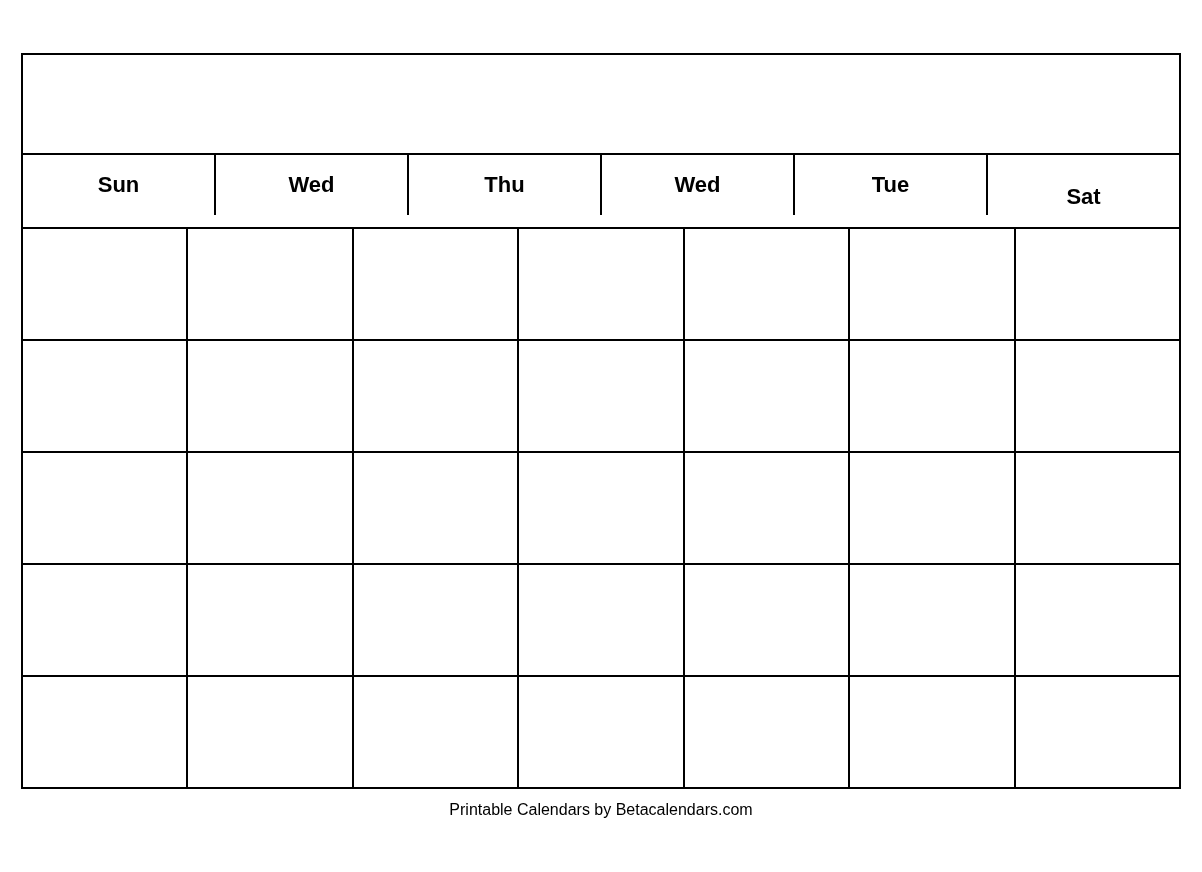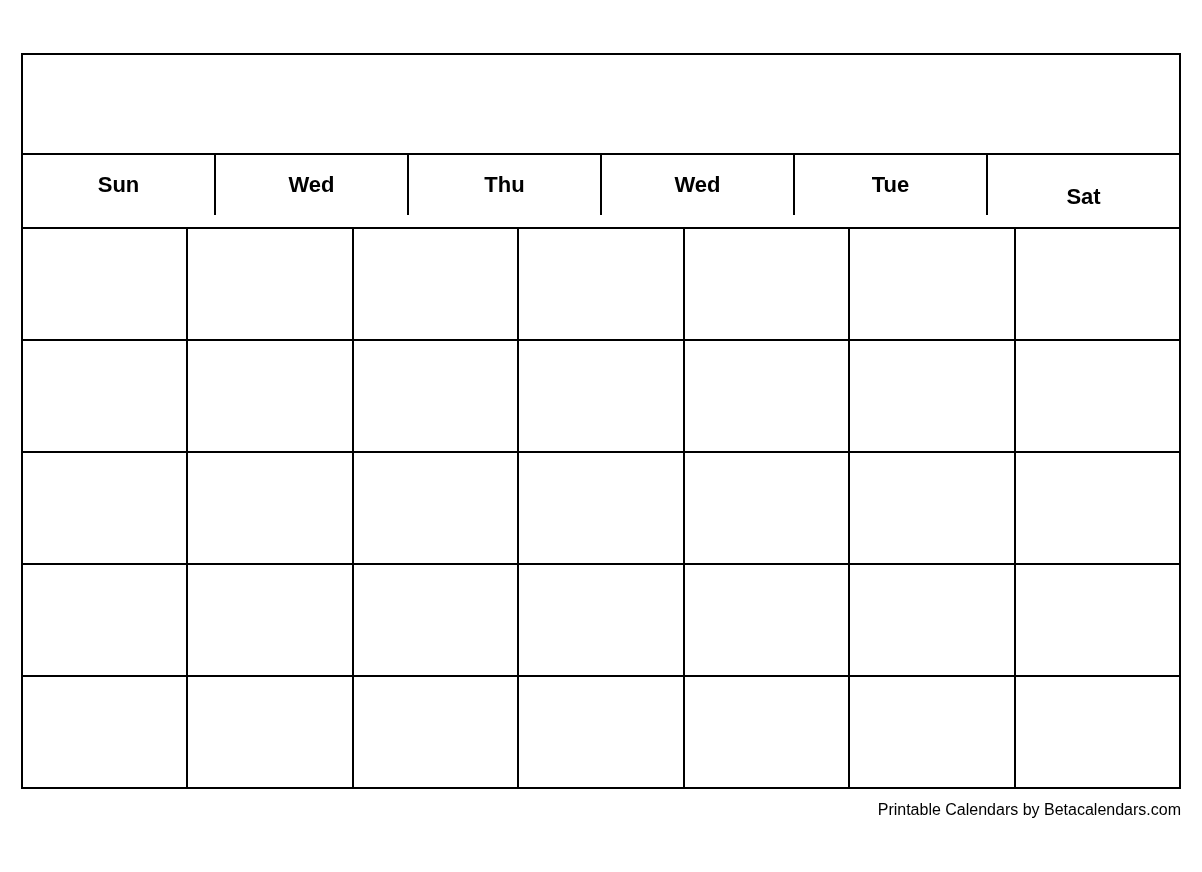--- a/index.html
+++ b/index.html
@@ -83,21 +83,21 @@
       border-right: 2px solid #000000;
       background: #ffffff;
     }
 
     .calendar-cell:last-child {
       border-right: none;
     }
 
     .footer-text {
       margin-top: 12px;
-      text-align: right;
+      text-align: center;
       font-size: 16px;
       color: #000000;
       font-family: Arial, Helvetica, sans-serif;
     }
   </style>
 </head>
 <body>
 
 <div class="calendar-wrapper">
   <div class="calendar-container">

